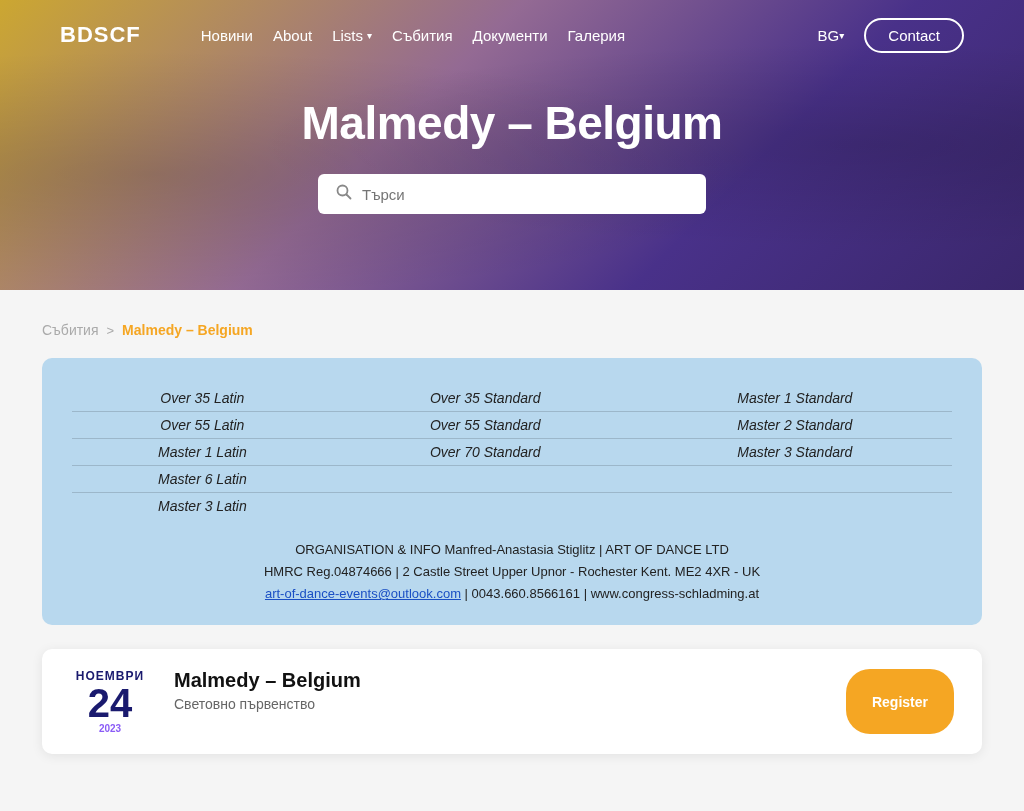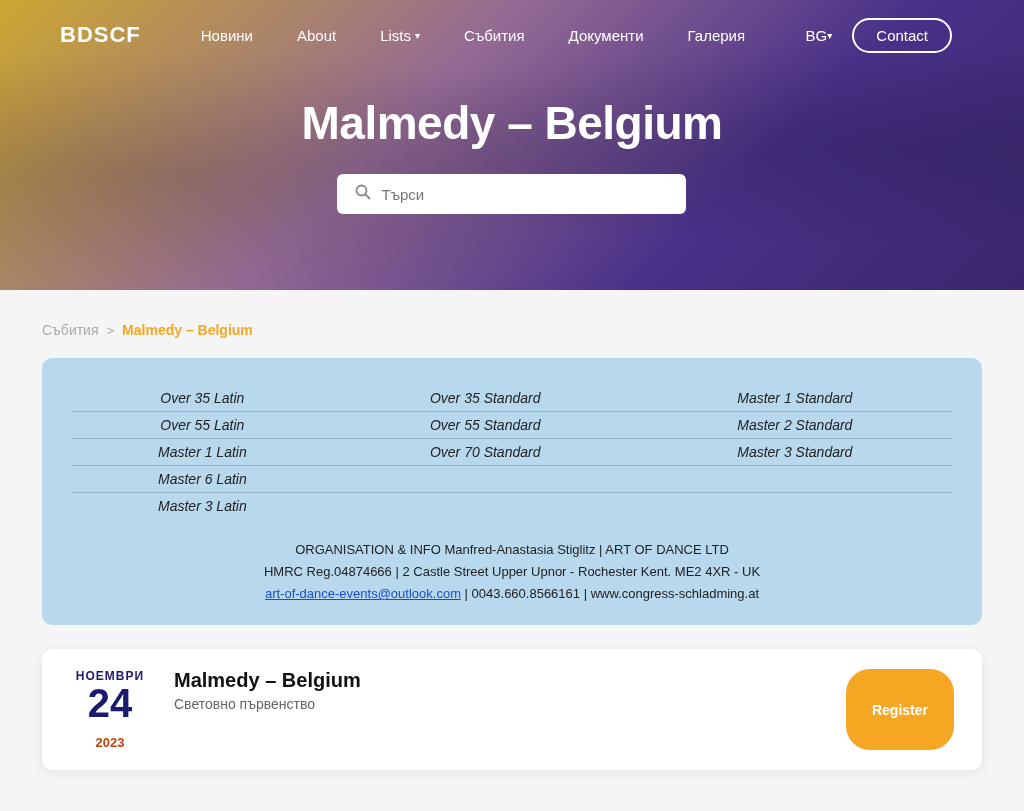--- a/index.html
+++ b/index.html
@@ -1,38 +1,38 @@
 <!DOCTYPE html>
 <html><head>
   <meta charset="utf-8">
   <style>
     * { margin: 0; padding: 0; box-sizing: border-box; }
     body { font-family: -apple-system, BlinkMacSystemFont, 'Segoe UI', Arial, sans-serif; background: #f5f5f5; }
 
     
     .navbar {
       position: absolute;
-      top: 0; left: 0; right: 12px;
+      top: 0; left: 0; right: 0;
       z-index: 10;
       display: flex;
       align-items: center;
       padding: 0 60px;
       height: 70px;
     }
     .navbar-logo {
       color: #fff;
       font-weight: 800;
       font-size: 22px;
       letter-spacing: 1px;
       margin-right: 60px;
     }
     .navbar-nav {
       display: flex;
       align-items: center;
-      gap: 44px;
+      gap: 20px;
       flex: 1;
     }
     .nav-item {
       color: #fff;
       font-size: 15px;
       cursor: pointer;
       display: flex;
       align-items: center;
       gap: 4px;
       text-decoration: none;
@@ -105,21 +105,21 @@
       font-weight: 800;
       letter-spacing: -0.5px;
       text-align: center;
     }
     .hero-search {
       display: flex;
       align-items: center;
       background: #fff;
       border-radius: 6px;
       padding: 10px 18px;
-      width: 349px;
+      width: 388px;
       gap: 10px;
     }
     .search-icon-svg {
       color: #888;
       font-size: 16px;
       flex-shrink: 0;
     }
     .hero-search input {
       border: none;
       outline: none;
@@ -214,24 +214,23 @@
       letter-spacing: 1px;
       text-transform: uppercase;
     }
     .date-day {
       color: #1a1a6e;
       font-size: 40px;
       font-weight: 800;
       line-height: 1;
     }
     .date-year {
-      color: #c2410c;
-      font-size: 13px;
+      color: #8b5cf6;
+      font-size: 10px;
       font-weight: 600;
-      margin-top: 12px;
     }
     .event-info {
       flex: 1;
     }
     .event-name {
       font-size: 20px;
       font-weight: 700;
       color: #111;
       margin-bottom: 4px;
     }

